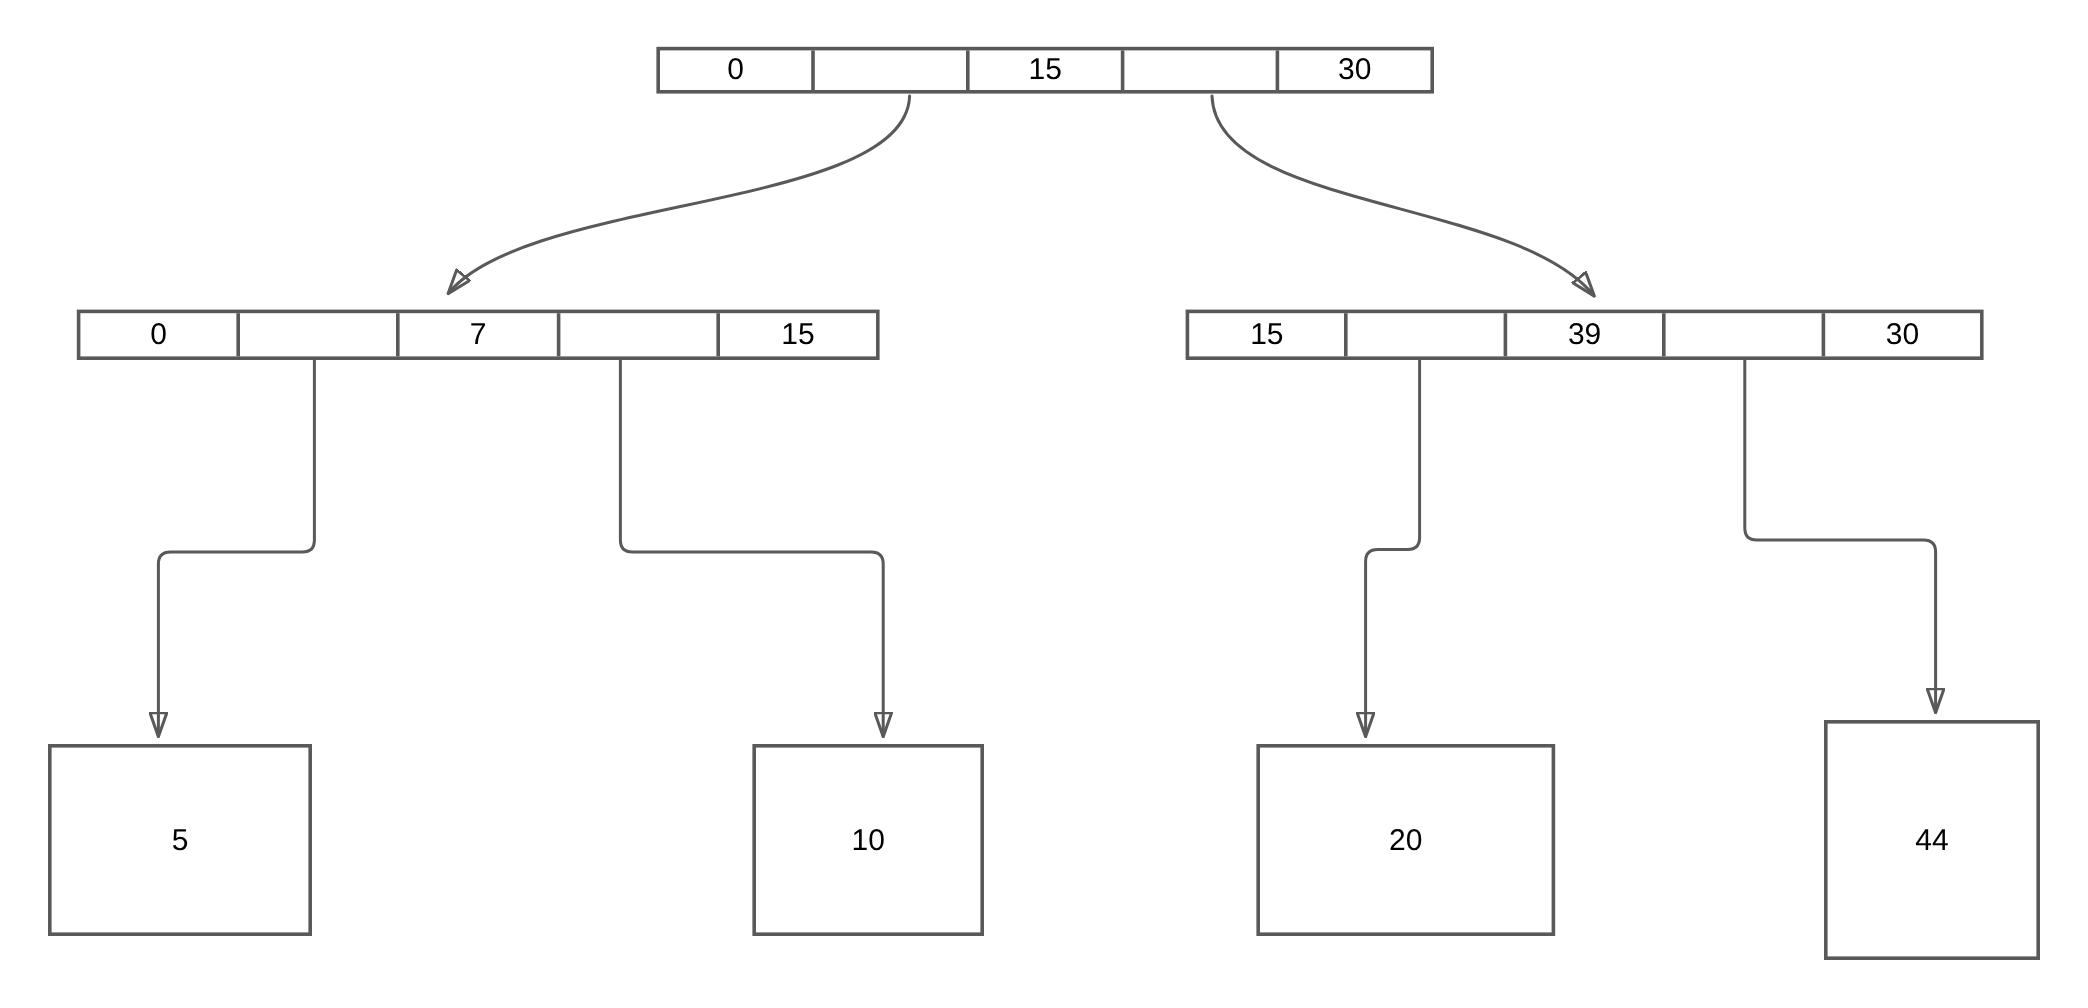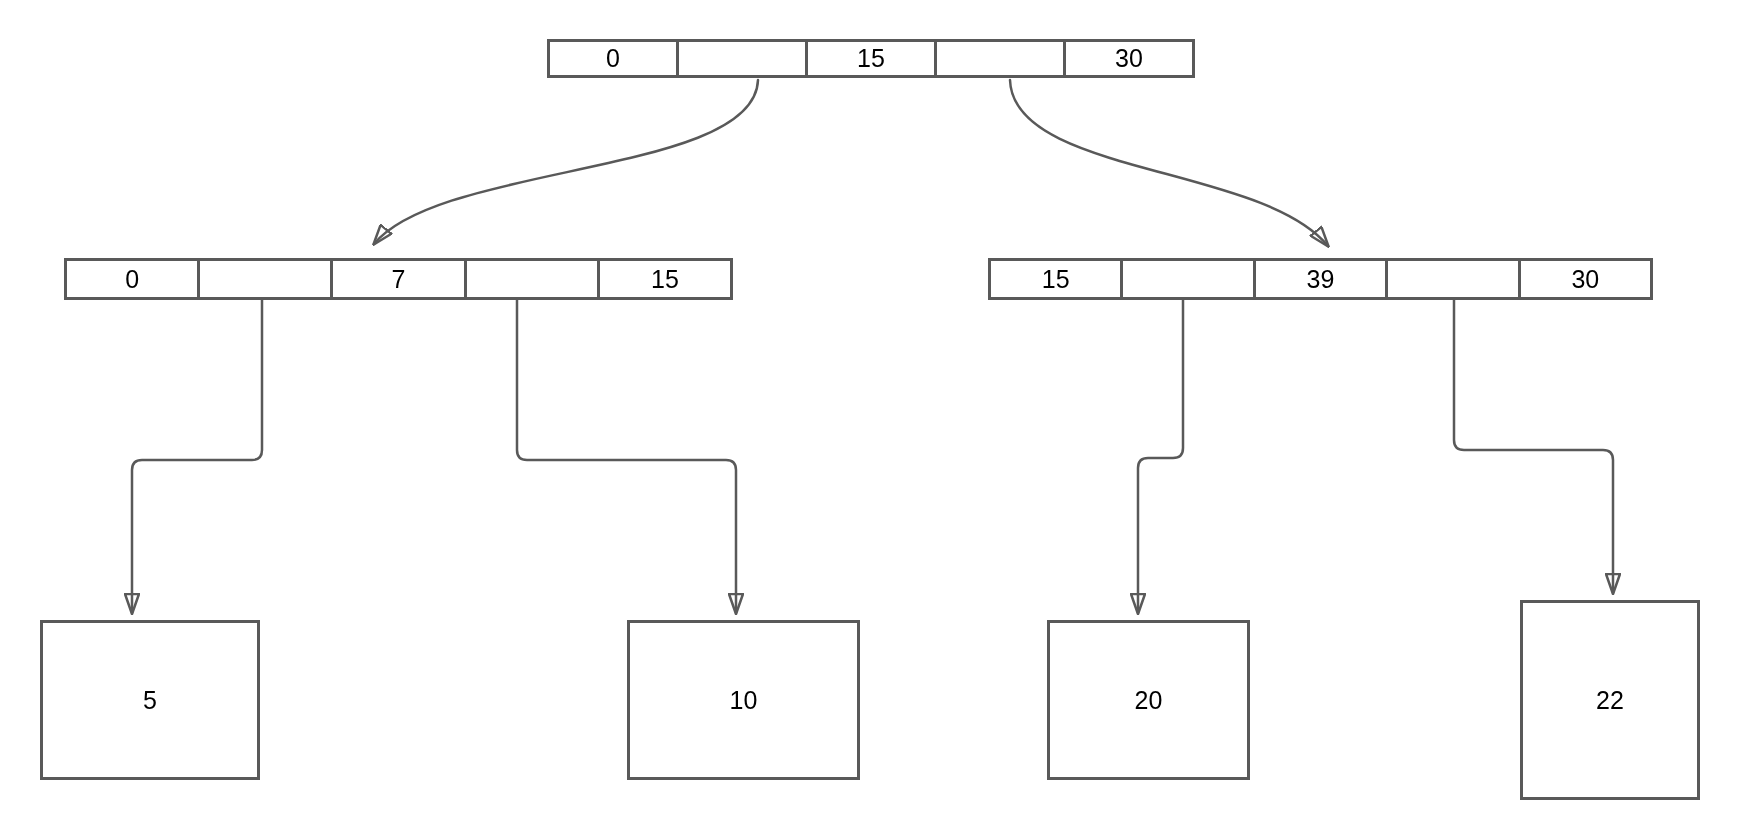--- a/index.html
+++ b/index.html
@@ -41,22 +41,22 @@
   
   .leaf{
     position:absolute;
     box-sizing:border-box;
     border:3px solid var(--line);
     background:var(--bg);
     display:flex;align-items:center;justify-content:center;
     font-size:25px;color:var(--text);
   }
   .leaf-5 {left:40px;   top:620px; width:220px; height:160px;}
-  .leaf-10{left:627px;  top:620px; width:233px; height:160px;}
-  .leaf-20{left:1047px; top:620px; width:203px; height:160px;}
+  .leaf-10{left:627px;  top:620px; width:193px; height:160px;}
+  .leaf-20{left:1047px; top:620px; width:249px; height:160px;}
   .leaf-25{left:1520px; top:600px; width:180px; height:200px;}
 </style>
 </head>
 <body>
 
 <div class="canvas">
 
   <svg class="edges" viewBox="0 0 1740 840" xmlns="http://www.w3.org/2000/svg" aria-hidden="true">
     <defs>
       <marker id="arrowhead" markerUnits="userSpaceOnUse" markerWidth="22" markerHeight="16" viewBox="0 0 22 16" refX="20" refY="8" orient="auto">
@@ -97,15 +97,15 @@
     <div class="cell">15</div>
     <div class="cell"></div>
     <div class="cell">39</div>
     <div class="cell"></div>
     <div class="cell">30</div>
   </div>
 
   <div class="leaf leaf-5">5</div>
   <div class="leaf leaf-10">10</div>
   <div class="leaf leaf-20">20</div>
-  <div class="leaf leaf-25">22</div>
+  <div class="leaf leaf-25">44</div>
 
 </div>
 
 </body></html>

